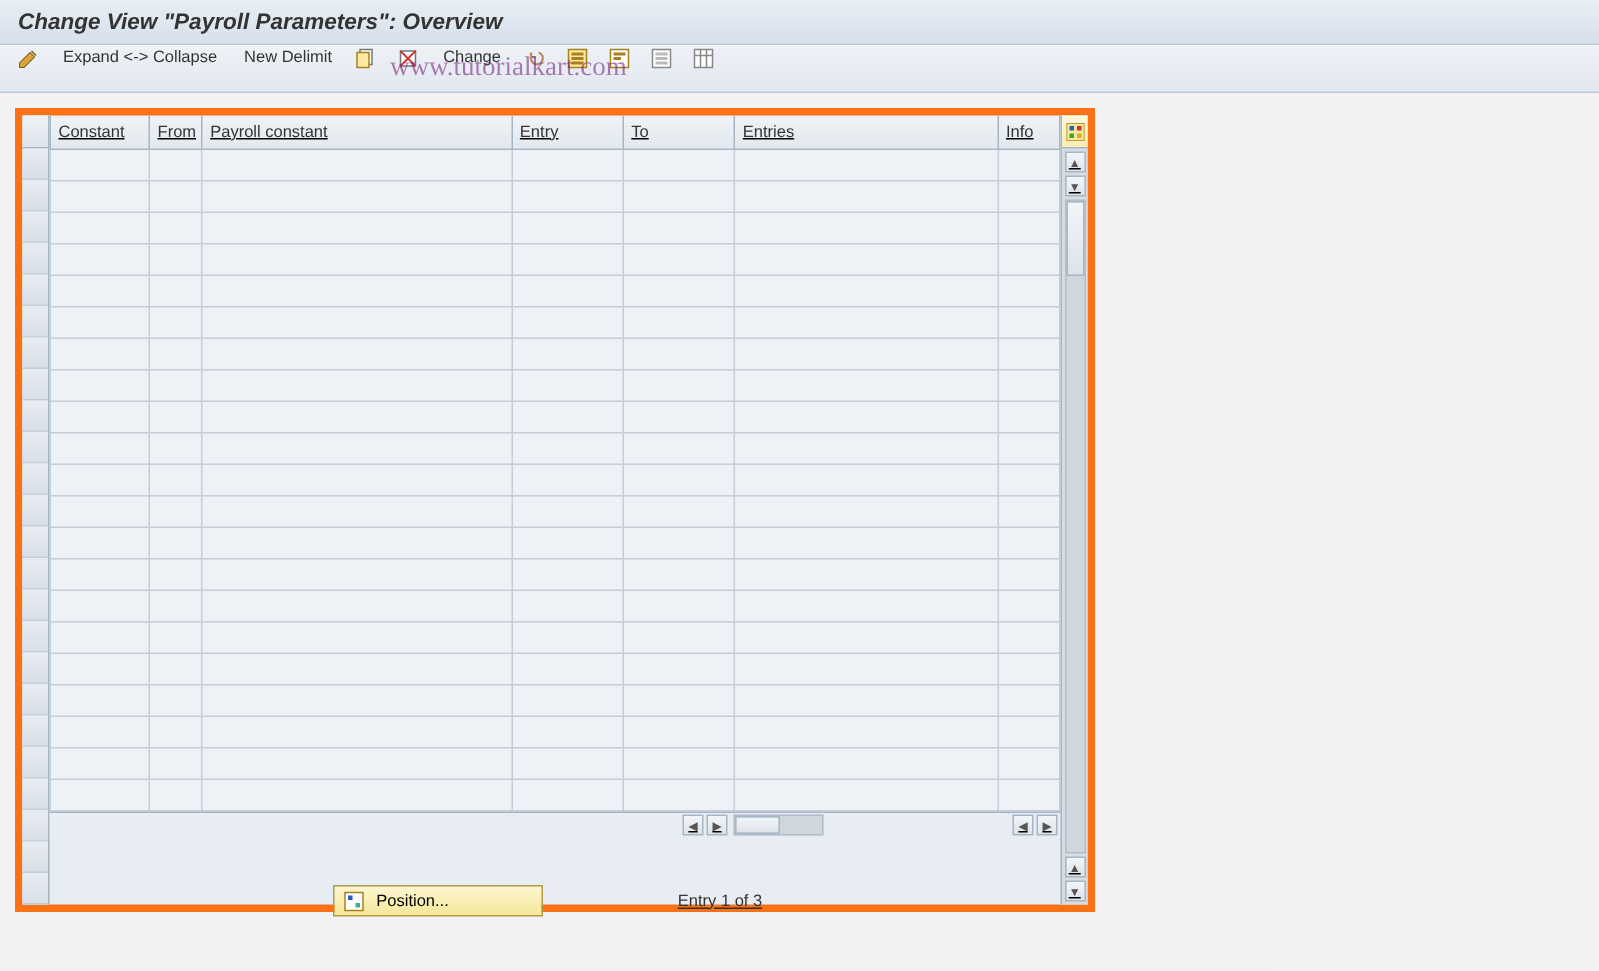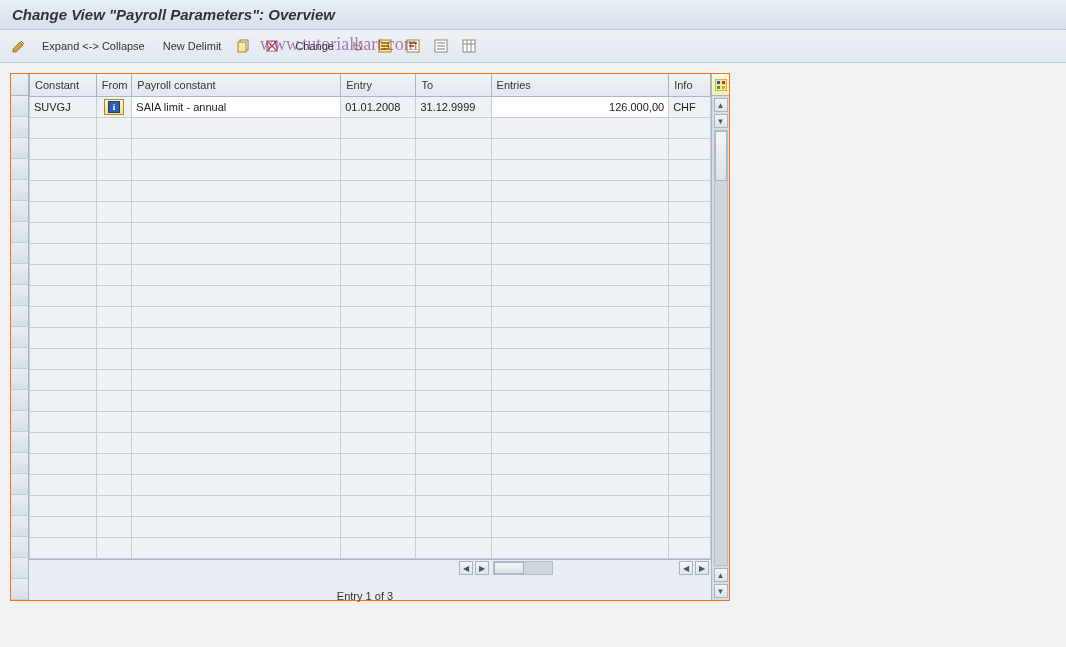--- a/index.html
+++ b/index.html
@@ -15,24 +15,24 @@
       background: linear-gradient(#e8eef5, #d6e0eb);
       padding: 6px 12px;
       border-bottom: 1px solid #b8c8d8;
       font-size: 15px;
       font-weight: bold;
       font-style: italic;
       color: #333;
     }
     .toolbar {
       background: linear-gradient(#eef2f7, #e2e8ef);
-      padding: 16px 10px;
+      padding: 0 10px;
       border-bottom: 1px solid #b8c8d8;
       display: flex;
-      align-items: center;
+      align-items: flex-start;
       gap: 10px;
       height: 32px;
       color: #333;
     }
     .tb-link {
       color: #333;
       cursor: pointer;
       padding: 2px 4px;
     }
     .tb-icon {
@@ -53,25 +53,26 @@
       font-size: 18px;
       font-family: Georgia, serif;
       pointer-events: none;
       z-index: 50;
     }
     .content {
       position: relative;
       padding: 10px;
     }
     .table-shell {
-      border: 1px solid #f97316;
+      border: 5px solid #f97316;
       width: 720px;
       background: #e8edf3;
       display: flex;
       position: relative;
+      text-decoration: underline;
     }
     .left-gutter {
       width: 18px;
       background: #d6dde5;
       border-right: 1px solid #a7b6c4;
       display: flex;
       flex-direction: column;
     }
     .gutter-head {
       height: 22px;
@@ -207,21 +208,21 @@
       padding: 2px 30px 2px 6px;
       display:flex;align-items:center;gap:8px;
       cursor:pointer;
       min-width:140px;
       height:21px;
     }
     .position-btn .picon {
       width:14px;height:14px;
       display:inline-flex;align-items:center;justify-content:center;
     }
-    .entry-status { color:#333; }
+    .entry-status { color:#333;text-decoration:underline; }
   </style>
 </head>
 <body>
 
 <div class="title-bar">Change View "Payroll Parameters": Overview</div>
 
 <div class="toolbar">
   <span class="tb-icon">
     <svg width="16" height="16" viewBox="0 0 16 16">
         <path d="M2 11 L9 4 L12 7 L5 14 L2 14 Z" fill="#d8a33a" stroke="#7a5c12" stroke-width="0.7"></path>
@@ -329,31 +330,20 @@
             <th>Constant</th>
             <th>From</th>
             <th>Payroll constant</th>
             <th>Entry</th>
             <th>To</th>
             <th>Entries</th>
             <th>Info</th>
           </tr>
         </thead>
         <tbody id="tbody">
-            <tr>
-              <td>SUVGJ</td>
-              <td class="info-col"><span class="info-btn">
-                  <span class="info-inner">i</span>
-                </span></td>
-              <td class="input-cell">SAIA limit - annual</td>
-              <td>01.01.2008</td>
-              <td>31.12.9999</td>
-              <td class="input-cell amount">126.000,00</td>
-              <td>CHF</td>
-            </tr>
             <tr>
               <td></td>
               <td></td>
               <td></td>
               <td></td>
               <td></td>
               <td class="amount"></td>
               <td></td>
             </tr>
             <tr>
@@ -574,14 +564,24 @@
         <div>
           <div class="vbtn">▲</div>
           <div class="vbtn" style="margin-top:2px">▼</div>
         </div>
       </div>
     </div>
   </div>
 </div>
 
 <div class="footer">
+  <div class="position-btn">
+    <span class="picon">
+      <svg width="14" height="14" viewBox="0 0 14 14">
+          <rect x="1" y="1" width="12" height="12" fill="#fff" stroke="#a8811f"></rect>
+          <rect x="3" y="3" width="3" height="3" fill="#2b5fb3"></rect>
+          <rect x="8" y="8" width="3" height="3" fill="#4a9"></rect>
+        </svg>
+    </span>
+    <span>Position...</span>
+  </div>
   <span class="entry-status">Entry 1 of 3</span>
 </div>
 
 </body></html>

